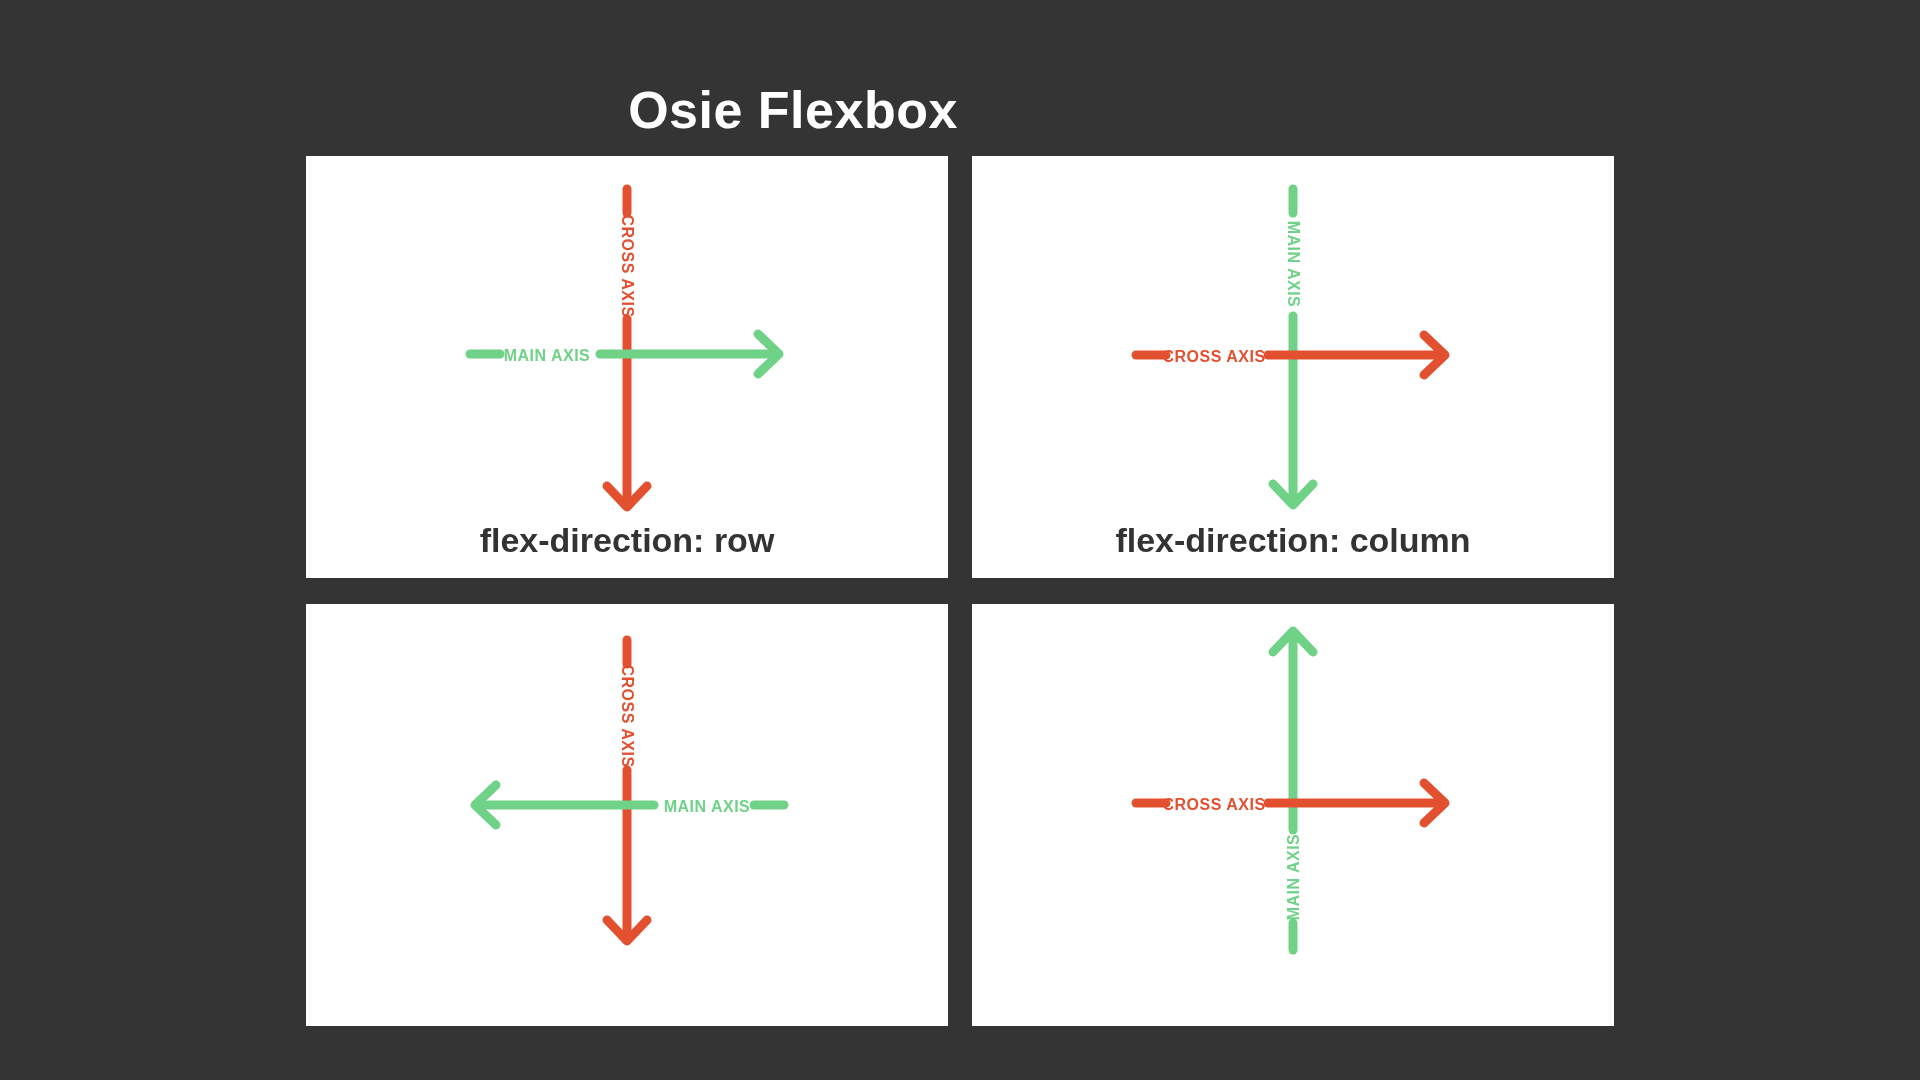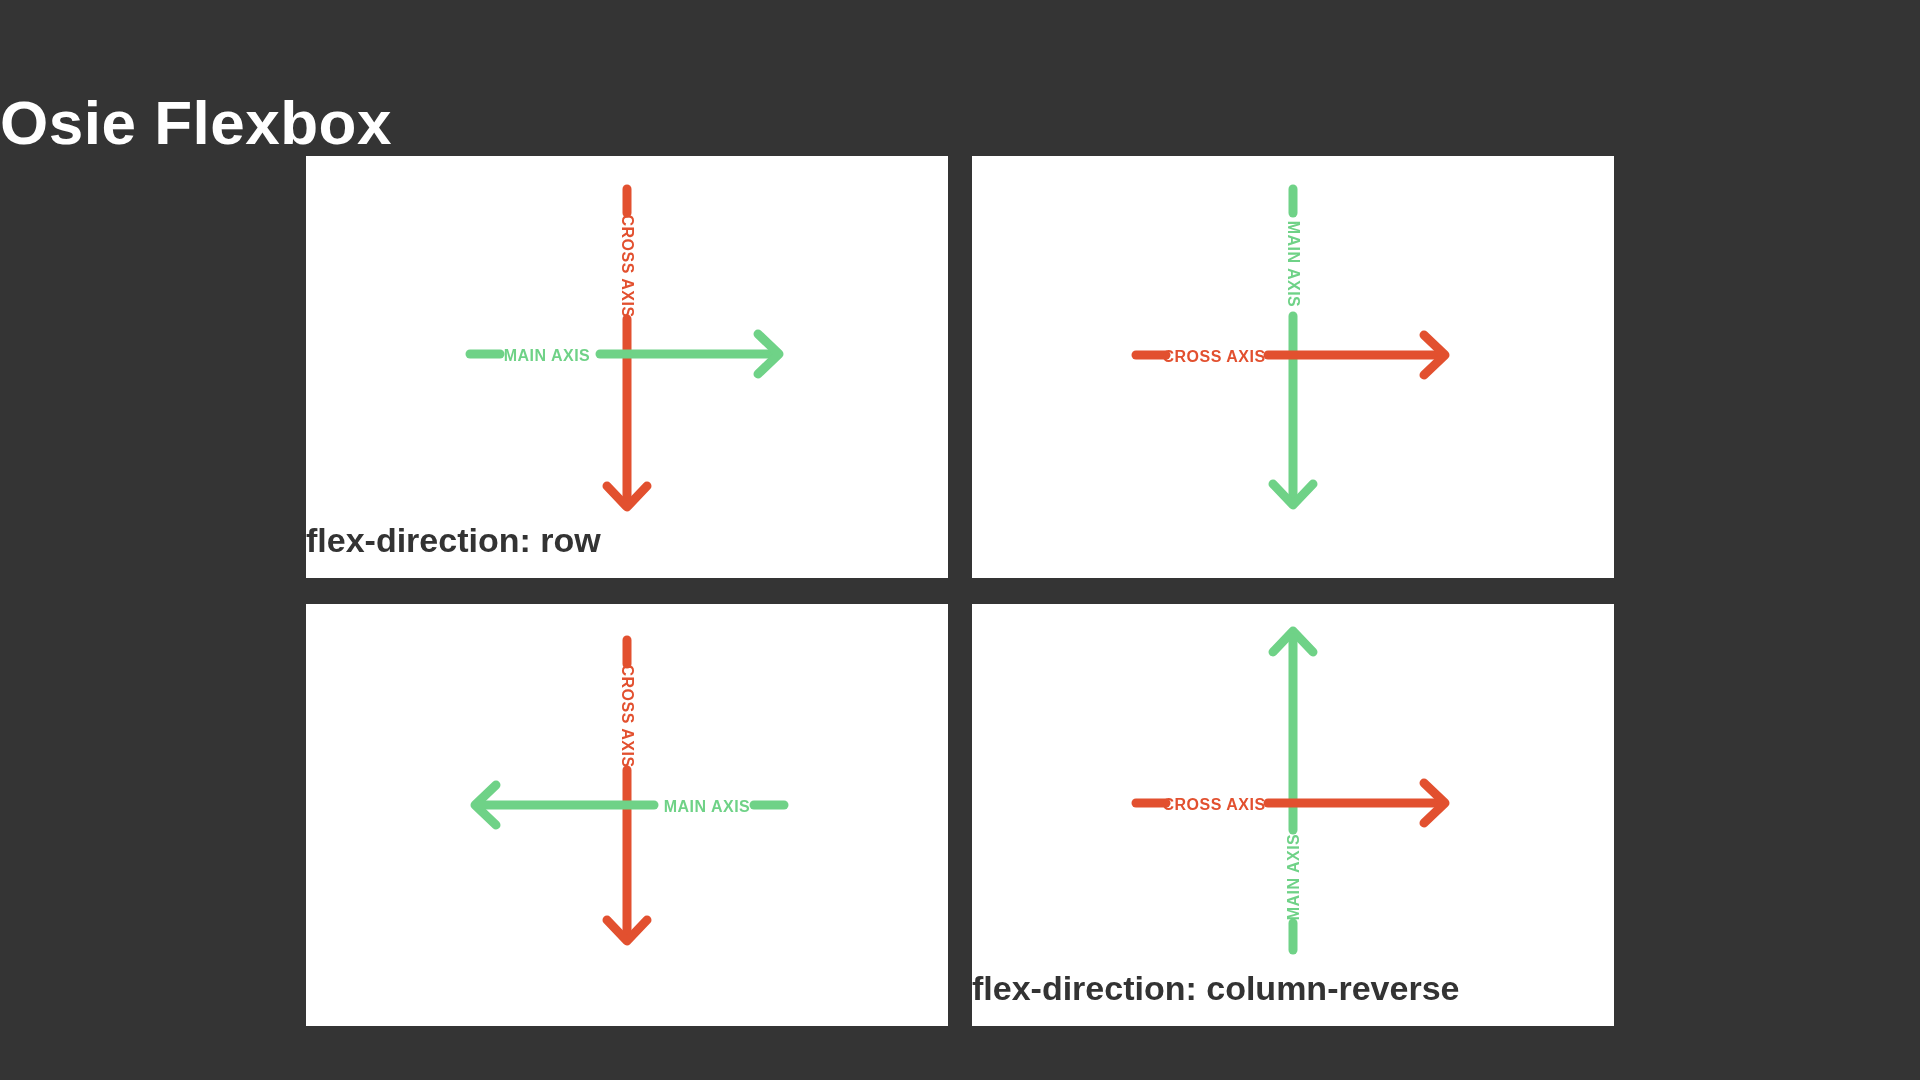--- a/index.html
+++ b/index.html
@@ -14,22 +14,22 @@
   .stage {
     position: relative;
     width: 1920px;
     height: 1080px;
   }
   .title {
     position: absolute;
     top: 44px;
     left: 0;
     width: 1586px;
-    text-align: left;
-    font-size: 62px;
+    text-align: center;
+    font-size: 52px;
     line-height: 1.2;
     font-weight: 700;
     color: var(--title-text, #ffffff);
     letter-spacing: 0.5px;
   }
   .panel {
     position: absolute;
     width: 642px;
     height: 422px;
     background: var(--panel, #ffffff);
@@ -62,21 +62,21 @@
     dominant-baseline: central;
     stroke: none;
   }
   .diagram text.red-label   { fill: var(--cross-axis-red, #e2502f); }
   .diagram text.green-label { fill: var(--main-axis-green, #6fd287); }
   .caption {
     position: absolute;
     left: 0;
     bottom: 18px;
     width: 100%;
-    text-align: left;
+    text-align: center;
     font-size: 34px;
     font-weight: 700;
     color: var(--caption-text, #333333);
   }
 </style>
 </head>
 <body>
 
 <div class="stage">
 
@@ -108,20 +108,21 @@
         <path class="green" d="M321,160 V342"></path>
         <path class="green" d="M301,328 L321,349 L341,328"></path>
       </g>
       <g>
         <path class="red" d="M164,199 H194"></path>
         <text class="red-label" x="242" y="200">CROSS AXIS</text>
         <path class="red" d="M296,199 H466"></path>
         <path class="red" d="M452,179 L473,199 L452,219"></path>
       </g>
     </svg>
+    <div class="caption">flex-direction: column</div>
   </section>
 
   <section class="panel p3">
     <svg class="diagram" viewBox="0 0 642 360">
       <g>
         <path class="red" d="M321,36 V60"></path>
         <text class="red-label" x="321" y="112" transform="rotate(90 321 112)">CROSS AXIS</text>
         <path class="red" d="M321,166 V330"></path>
         <path class="red" d="M301,316 L321,337 L341,316"></path>
       </g>
@@ -142,16 +143,15 @@
         <text class="green-label" x="321" y="273" transform="rotate(-90 321 273)">MAIN AXIS</text>
         <path class="green" d="M321,319 V346"></path>
       </g>
       <g>
         <path class="red" d="M164,199 H194"></path>
         <text class="red-label" x="242" y="200">CROSS AXIS</text>
         <path class="red" d="M296,199 H466"></path>
         <path class="red" d="M452,179 L473,199 L452,219"></path>
       </g>
     </svg>
-    <div class="caption">flex-direction: column-reverse</div>
   </section>
 
 </div>
 
 </body></html>

